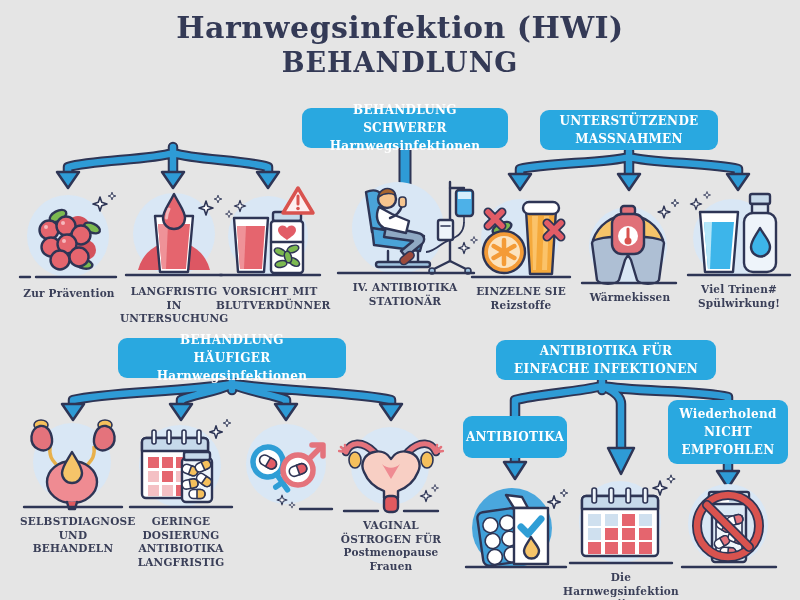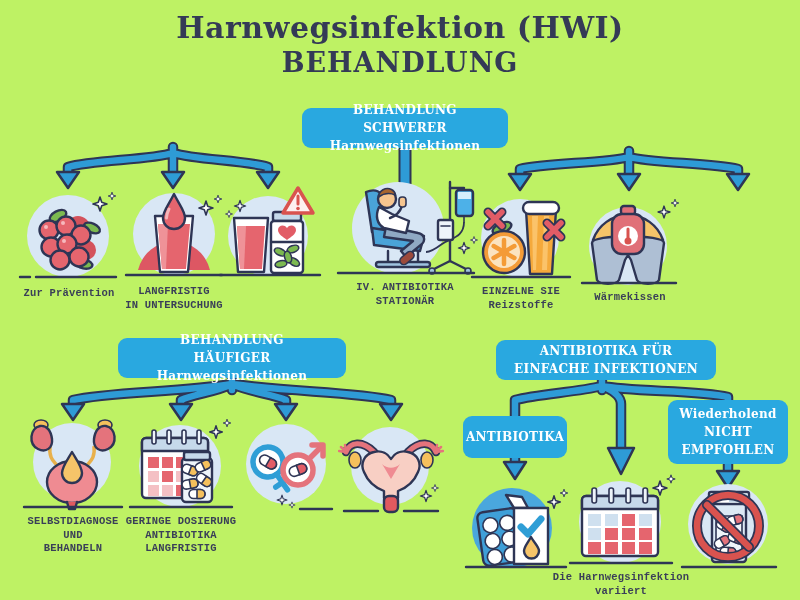--- a/index.html
+++ b/index.html
@@ -1,27 +1,27 @@
 <!DOCTYPE html>
 <html><head>
 <meta charset="utf-8">
 <style>
   html,body{margin:0;padding:0;background:#fff;}
-  .canvas{position:relative;width:800px;height:600px;background:#bef264;overflow:hidden;
+  .canvas{position:relative;width:800px;height:600px;background:#e5e5e5;overflow:hidden;
           font-family:"DejaVu Serif",serif;}
   .title{position:absolute;left:0;right:0;top:10px;text-align:center;color:#343a56;font-weight:bold;}
   .title .t1{display:block;font-size:30px;letter-spacing:.5px;}
   .title .t2{display:block;font-size:27px;margin-top:2px;letter-spacing:1px;}
   .glabel{position:absolute;display:flex;align-items:center;justify-content:center;
           background:#29a8e0;color:#fff;border-radius:9px;font-weight:bold;font-size:12px;
           line-height:1.5;text-align:center;white-space:pre-line;letter-spacing:.3px;z-index:3;}
   .item{position:absolute;margin:0;text-align:center;z-index:2;}
   .item svg{display:block;margin:0 auto;}
   .caption{font-size:10.5px;font-weight:bold;color:#3a3f58;white-space:pre-line;
-           line-height:1.3;letter-spacing:.2px;margin-top:3px;font-family:Liberation Mono, monospace;}
+           line-height:1.3;letter-spacing:.2px;margin-top:3px;}
   .arrows{position:absolute;left:0;top:0;z-index:1;pointer-events:none;}
   .aU{fill:none;stroke:#2e3555;stroke-width:10.5;stroke-linecap:round;stroke-linejoin:round;}
   .aO{fill:none;stroke:#2e9bd6;stroke-width:6.5;stroke-linecap:round;stroke-linejoin:round;}
   .aU2{fill:none;stroke:#2e3555;stroke-width:13;stroke-linecap:round;stroke-linejoin:round;}
   .aO2{fill:none;stroke:#2e9bd6;stroke-width:9;stroke-linecap:round;stroke-linejoin:round;}
   .aH{fill:#2e9bd6;stroke:#2e3555;stroke-width:2.5;stroke-linejoin:round;}
   .o{stroke:#2e3555;stroke-width:2.4;stroke-linejoin:round;stroke-linecap:round;}
   .thin{stroke-width:1.6;}
   .spark{fill:#fff;stroke:#2e3555;stroke-width:1.6;stroke-linejoin:round;}
   .tubeU{fill:none;stroke:#2e3555;stroke-width:8.5;stroke-linecap:round;}
@@ -74,20 +74,22 @@
     </g>
   </svg>
 
   <header class="title">
     <span class="t1">Harnwegsinfektion (HWI)</span>
     <span class="t2">BEHANDLUNG</span>
   </header>
 
   <div class="glabel" style="left:302px;top:108px;width:206px;height:40px">BEHANDLUNG
 SCHWERER Harnwegsinfektionen</div>
+  <div class="glabel" style="left:540px;top:110px;width:178px;height:40px">UNTERSTÜTZENDE
+MASSNAHMEN</div>
   <div class="glabel" style="left:118px;top:338px;width:228px;height:40px">BEHANDLUNG
 HÄUFIGER Harnwegsinfektionen</div>
   <div class="glabel" style="left:496px;top:340px;width:220px;height:40px">ANTIBIOTIKA FÜR
 EINFACHE INFEKTIONEN</div>
   <div class="glabel" style="left:463px;top:416px;width:104px;height:42px">ANTIBIOTIKA</div>
   <div class="glabel" style="left:668px;top:400px;width:120px;height:64px">Wiederholend
 NICHT
 EMPFOHLEN</div>
 
   <figure class="item" style="left:16px;top:184px;width:106px">
@@ -148,20 +150,22 @@
       <ellipse class="o thin" cx="63" cy="82" rx="6" ry="3.4" fill="#7cb950" transform="rotate(-12 63 82)"></ellipse>
       <ellipse class="o thin" cx="76" cy="80" rx="6" ry="3.4" fill="#7cb950" transform="rotate(30 76 80)"></ellipse>
       <ellipse class="o thin" cx="70" cy="75" rx="6" ry="3.4" fill="#7cb950" transform="rotate(75 70 75)"></ellipse>
       <path d="M80 6 L95 31 H65 Z" fill="#fdeff0" stroke="#d9534f" stroke-width="3.5" stroke-linejoin="round"></path>
       <line x1="80" y1="14" x2="80" y2="22" stroke="#d9534f" stroke-width="3" stroke-linecap="round"></line>
       <circle cx="80" cy="26.5" r="1.8" fill="#d9534f"></circle>
       <path class="spark" transform="translate(22,24) scale(.8)" d="M0 -7 L1.7 -1.7 L7 0 L1.7 1.7 L0 7 L-1.7 1.7 L-7 0 L-1.7 -1.7 Z"></path>
       <path class="spark" transform="translate(11,32) scale(.5)" d="M0 -7 L1.7 -1.7 L7 0 L1.7 1.7 L0 7 L-1.7 1.7 L-7 0 L-1.7 -1.7 Z"></path>
       <path class="o" d="M2 93 H102" fill="none" stroke-width="2"></path>
     </svg>
+    <figcaption class="caption">VORSICHT MIT
+BLUTVERDÜNNER</figcaption>
   </figure>
 
   <figure class="item" style="left:330px;top:166px;width:150px">
     <svg width="150" height="112" viewBox="0 0 150 112">
       <circle cx="68" cy="62" r="46" fill="#d9e7f5"></circle>
       <line class="o" x1="120" y1="16" x2="120" y2="95"></line>
       <line class="o" x1="120" y1="22" x2="134" y2="22"></line>
       <path class="o" d="M120 95 L104 103 M120 95 L136 103" fill="none"></path>
       <circle class="o thin" cx="102" cy="105" r="3" fill="#9fc3e0"></circle>
         <circle class="o thin" cx="138" cy="105" r="3" fill="#9fc3e0"></circle>
@@ -230,20 +234,37 @@
       <circle cx="52" cy="48" r="10" fill="#fff"></circle>
       <line x1="52" y1="41" x2="52" y2="50" stroke="#d9534f" stroke-width="3" stroke-linecap="round"></line>
       <circle cx="52" cy="53" r="3.5" fill="#d9534f"></circle>
       <path class="spark" transform="translate(88,24) scale(.85)" d="M0 -7 L1.7 -1.7 L7 0 L1.7 1.7 L0 7 L-1.7 1.7 L-7 0 L-1.7 -1.7 Z"></path>
       <path class="spark" transform="translate(99,15) scale(.55)" d="M0 -7 L1.7 -1.7 L7 0 L1.7 1.7 L0 7 L-1.7 1.7 L-7 0 L-1.7 -1.7 Z"></path>
       <path class="o" d="M6 95 H100" fill="none" stroke-width="2"></path>
     </svg>
     <figcaption class="caption">Wärmekissen</figcaption>
   </figure>
 
+  <figure class="item" style="left:684px;top:180px;width:110px">
+    <svg width="110" height="100" viewBox="0 0 110 100">
+      <circle cx="48" cy="58" r="39" fill="#d9e7f5"></circle>
+      <polygon class="o" points="16,32 54,32 49,92 21,92" fill="#fff"></polygon>
+      <polygon points="20,42 50,42 46,89 24,89" fill="#3db5ea"></polygon>
+      <polygon points="20,42 28,42 26,89 24,89" fill="#b5e6f9"></polygon>
+      <rect class="o" x="66" y="14" width="20" height="10" rx="2" fill="#c6d9ea"></rect>
+      <rect class="o" x="68" y="24" width="16" height="11" fill="#dce7f2"></rect>
+      <rect class="o" x="60" y="33" width="32" height="59" rx="9" fill="#eef4fa"></rect>
+      <path class="o" d="M76 48 C71 57 67 61 67 67 A9.5 9.5 0 0 0 86 67 C86 61 81 57 76 48 Z" fill="#3db5ea"></path>
+      <path class="spark" transform="translate(12,24) scale(.8)" d="M0 -7 L1.7 -1.7 L7 0 L1.7 1.7 L0 7 L-1.7 1.7 L-7 0 L-1.7 -1.7 Z"></path>
+      <path class="spark" transform="translate(23,15) scale(.5)" d="M0 -7 L1.7 -1.7 L7 0 L1.7 1.7 L0 7 L-1.7 1.7 L-7 0 L-1.7 -1.7 Z"></path>
+      <path class="o" d="M4 95 H106" fill="none" stroke-width="2"></path>
+    </svg>
+    <figcaption class="caption">Viel Trinen#
+Spülwirkung!</figcaption>
+  </figure>
 
   <figure class="item" style="left:20px;top:408px;width:106px">
     <svg width="106" height="104" viewBox="0 0 106 104">
       <circle cx="52" cy="54" r="39" fill="#d9e7f5"></circle>
       <path d="M30 38 C28 56 40 54 42 68" stroke="#e8b04b" stroke-width="3.5" fill="none"></path>
       <path d="M74 38 C76 56 64 54 62 68" stroke="#e8b04b" stroke-width="3.5" fill="none"></path>
       <ellipse class="o thin" cx="21" cy="17" rx="7" ry="5" fill="#f5c05c"></ellipse>
       <ellipse class="o thin" cx="85" cy="17" rx="7" ry="5" fill="#f5c05c"></ellipse>
       <path class="o" d="M20 18 C10 20 8 36 18 41 C26 45 33 40 32 31 C31 23 27 17 20 18 Z" fill="#e4737c"></path>
       <path class="o" d="M86 18 C96 20 98 36 88 41 C80 45 73 40 74 31 C75 23 79 17 86 18 Z" fill="#e4737c"></path>
@@ -345,20 +366,24 @@
       <path d="M98 40 l5 -5 M98 40 l7 -1 M98 40 l1 -7" stroke="#e4737c" stroke-width="2.5" stroke-linecap="round"></path>
       <ellipse class="o thin" cx="17" cy="48" rx="6" ry="8" fill="#f5c05c"></ellipse>
       <ellipse class="o thin" cx="89" cy="48" rx="6" ry="8" fill="#f5c05c"></ellipse>
       <path class="o" d="M36 40 C26 42 22 52 26 60 C30 70 38 76 46 79 L46 86 H60 L60 79 C68 76 76 70 80 60 C84 52 80 42 70 40 C62 38 56 42 53 47 C50 42 44 38 36 40 Z" fill="#f8cfc4"></path>
       <path d="M44 52 C48 58 50 62 53 67 C56 62 58 58 62 52 C57 57 49 57 44 52 Z" fill="#ef8b92"></path>
       <rect class="o" x="46" y="84" width="14" height="16" rx="5" fill="#e05a5f"></rect>
       <path class="spark" transform="translate(88,84) scale(.8)" d="M0 -7 L1.7 -1.7 L7 0 L1.7 1.7 L0 7 L-1.7 1.7 L-7 0 L-1.7 -1.7 Z"></path>
       <path class="spark" transform="translate(97,76) scale(.5)" d="M0 -7 L1.7 -1.7 L7 0 L1.7 1.7 L0 7 L-1.7 1.7 L-7 0 L-1.7 -1.7 Z"></path>
       <path class="o" d="M6 99 H40 M66 99 H100" fill="none" stroke-width="2"></path>
     </svg>
+    <figcaption class="caption">VAGINAL
+ÖSTROGEN FÜR
+Postmenopause
+Frauen</figcaption>
   </figure>
 
   <figure class="item" style="left:462px;top:470px;width:108px">
     <svg width="108" height="102" viewBox="0 0 108 102">
       <circle cx="50" cy="58" r="40" fill="#4aa7dd"></circle>
       <g transform="rotate(-8 38 66)">
         <rect class="o" x="18" y="40" width="40" height="54" rx="6" fill="#3f9fd8"></rect>
         <circle class="o thin" cx="30" cy="54" r="7.5" fill="#fff"></circle>
           <circle class="o thin" cx="47" cy="54" r="7.5" fill="#fff"></circle>
         <circle class="o thin" cx="30" cy="70" r="7.5" fill="#fff"></circle>

